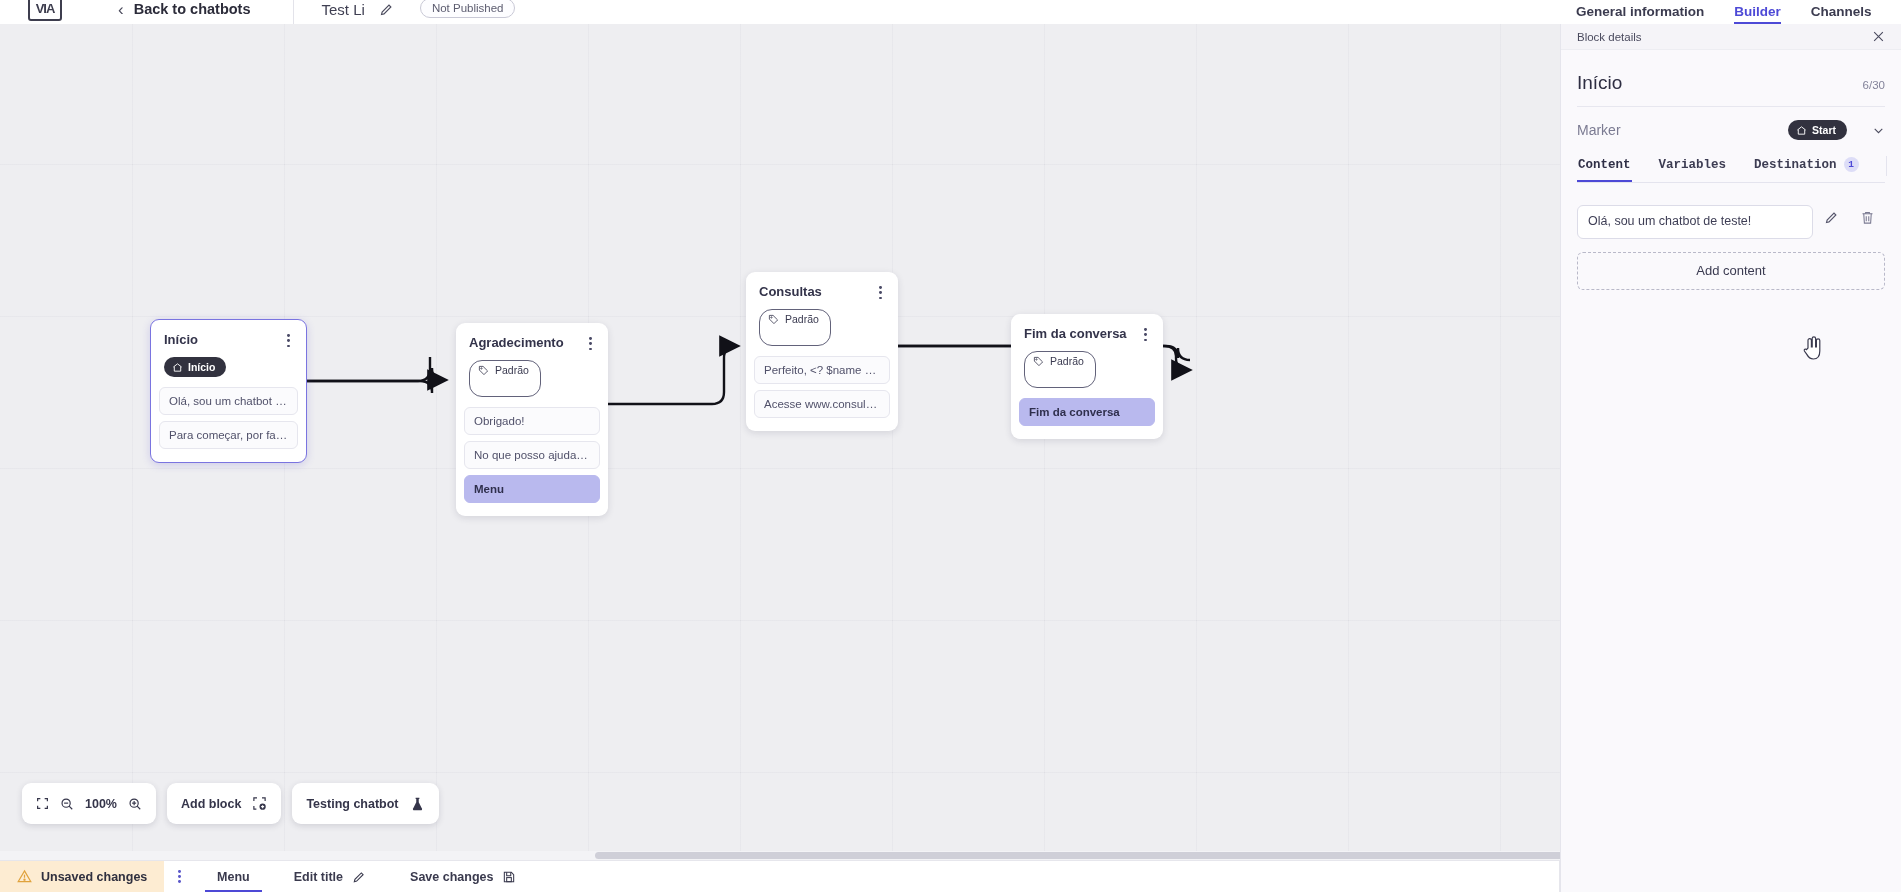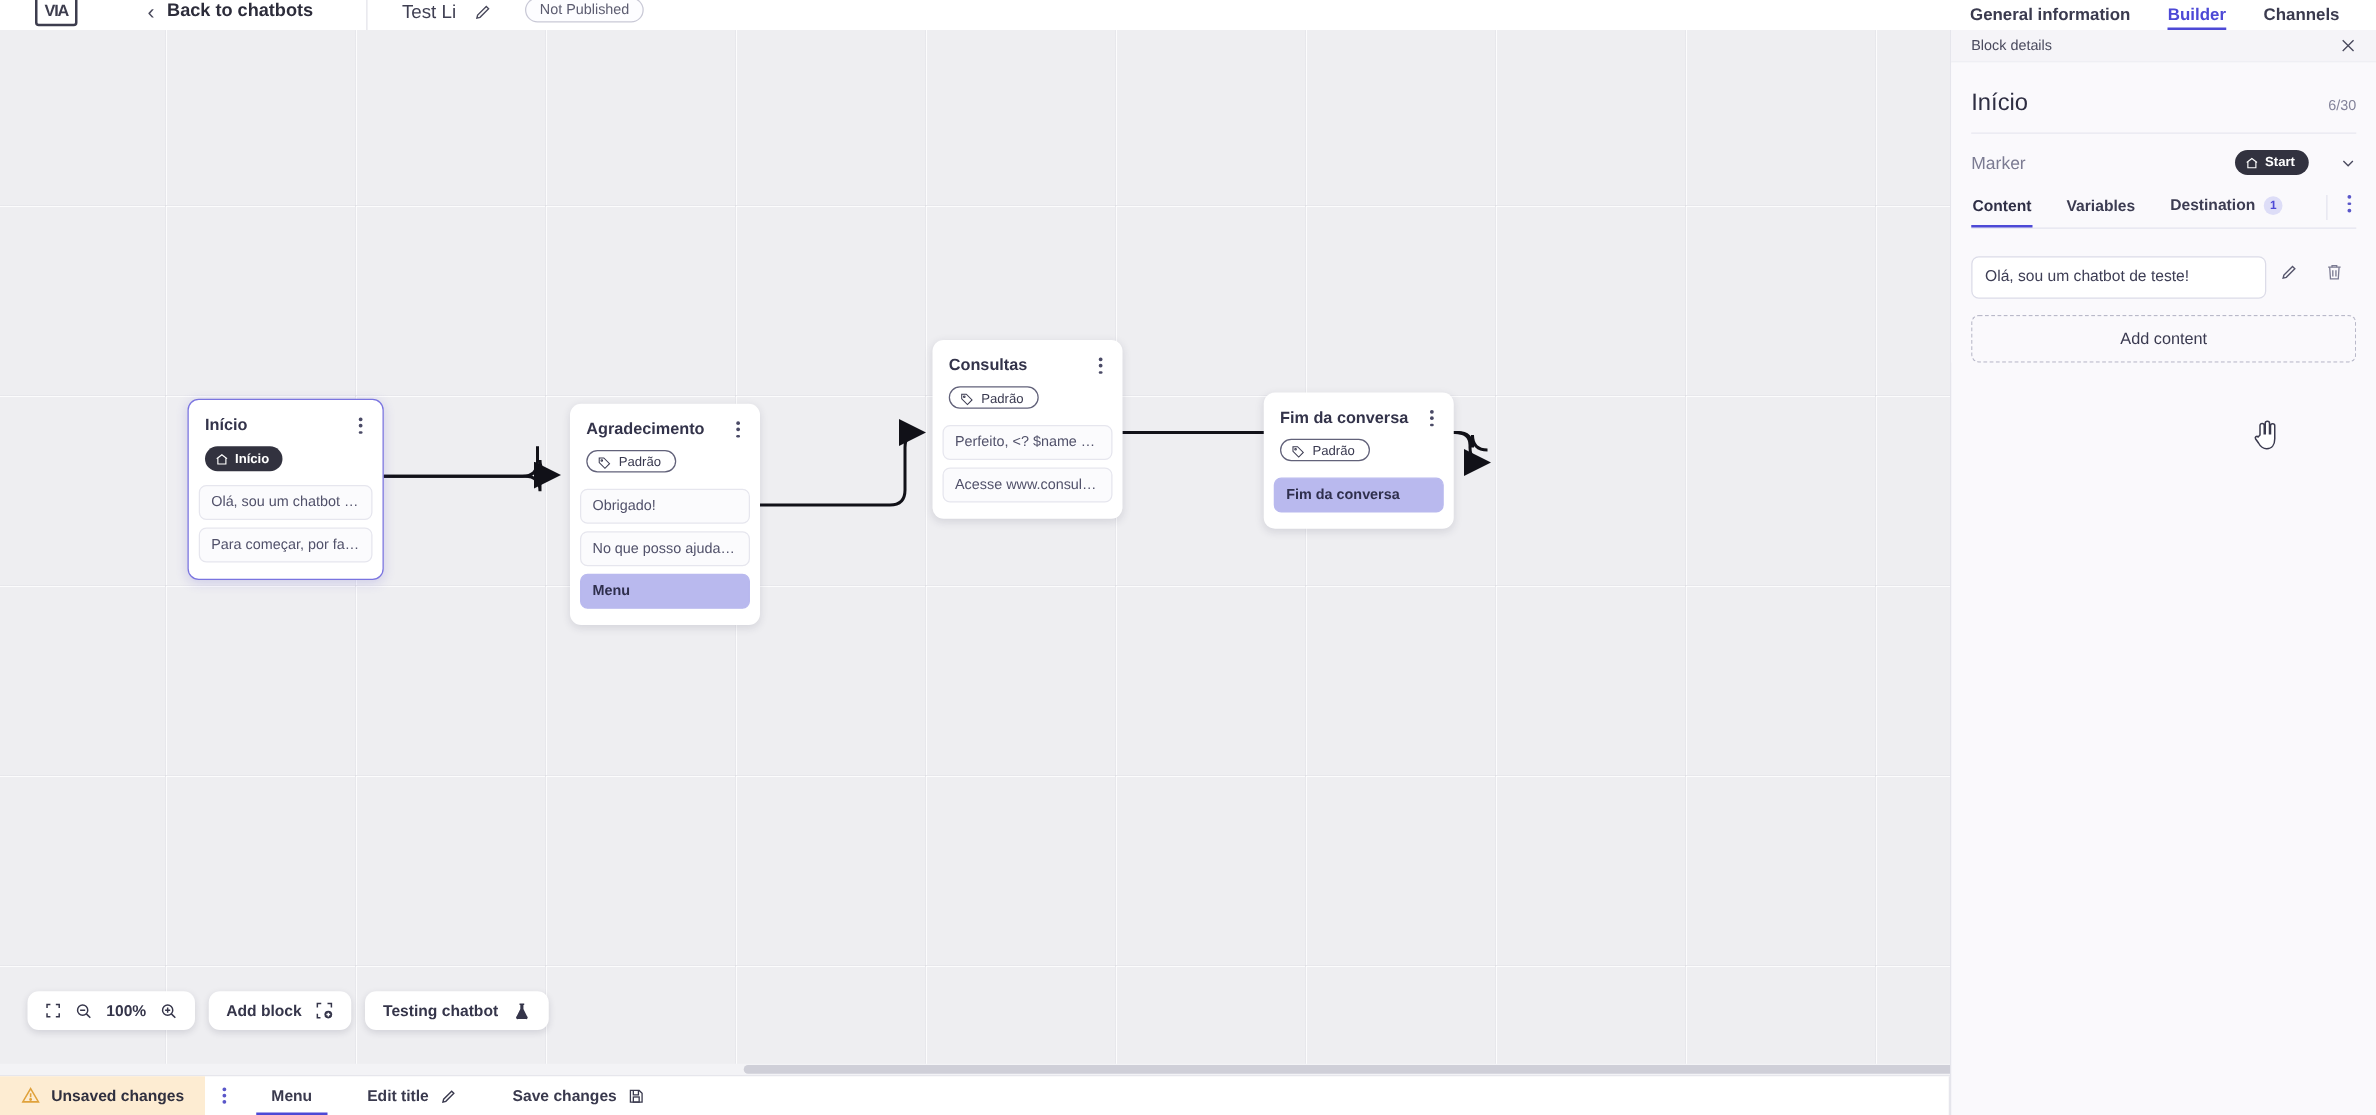--- a/index.html
+++ b/index.html
@@ -110,40 +110,40 @@
   .kebab i { width: 2.8px; height: 2.8px; border-radius: 50%; background: #4a4a66; display: block; }
   .blk-tagrow { padding: 8px 13px 10px 13px; }
   .tag-start {
     display: inline-flex; align-items: center; gap: 5px;
     background: #32323f; color: #fff; border-radius: 13px;
     padding: 4px 11px 4px 8px; font-size: 10.5px; font-weight: bold;
   }
   .tag-default {
     display: inline-flex; align-items: center; gap: 6px;
     border: 1px solid #62627a; color: #3a3a50; border-radius: 13px;
-    padding: 3px 11px 1px 8px; font-size: 10.5px; background: #fff;
+    padding: 3px 11px 20px 8px; font-size: 10.5px; background: #fff;
   }
   .msg {
     margin: 0 8px 6px 8px;
     background: #fbfbfd; border: 1px solid #e6e6ee; border-radius: 6px;
     padding: 7px 9px; font-size: 11.5px; color: #51516a;
     white-space: nowrap; overflow: hidden; text-overflow: ellipsis;
   }
   .msg.accent {
     background: #b9b9ee; border-color: #b9b9ee;
     color: #2f2f4d; font-weight: bold;
   }
 
   
   .bottom-tools {
     position: absolute; left: 22px; bottom: 36px;
     display: flex; gap: 11px; z-index: 12;
   }
   .tool-pill {
-    background: #fff; border-radius: 9px; height: 31px;
+    background: #fff; border-radius: 9px; height: 41px;
     box-shadow: 0 2px 6px rgba(40,40,70,.15);
     display: flex; align-items: center; gap: 11px;
     padding: 0 14px; font-size: 12.5px; color: #35354a; font-weight: bold;
   }
   .zoomval { font-size: 12.5px; font-weight: bold; }
 
   
   .hscroll-track {
     position: absolute; left: 0; bottom: 0; width: 1560px; height: 9px;
     background: #f3f3f6;
@@ -202,21 +202,21 @@
   }
   .marker-lbl { font-size: 14px; color: #7b7b92; }
   .marker-right { display: flex; align-items: center; gap: 25px; }
   .tabs-row {
     display: flex; align-items: center; gap: 26px;
     border-bottom: 1px solid #e4e4ee; position: relative;
   }
   .tb {
     font-size: 12.5px; font-weight: bold; color: #3c3c52;
     padding: 7px 1px 8px 1px; border-bottom: 2.5px solid transparent;
-    display: flex; align-items: flex-start; gap: 7px;
+    display: flex; align-items: flex-end; gap: 7px; font-family: Liberation Mono, monospace;
   }
   .tb.active { color: #2f2f46; border-bottom-color: #4d49d6; }
   .dest-badge {
     background: #ddddf7; color: #4d49d6; border-radius: 50%;
     width: 15px; height: 15px; font-size: 9.5px;
     display: flex; align-items: center; justify-content: center; font-weight: bold;
   }
   .tabs-kebab {
     margin-left: auto; display: flex; flex-direction: column; gap: 2.5px;
     padding: 0 4px 6px 16px; border-left: 1px solid #e4e4ee;

